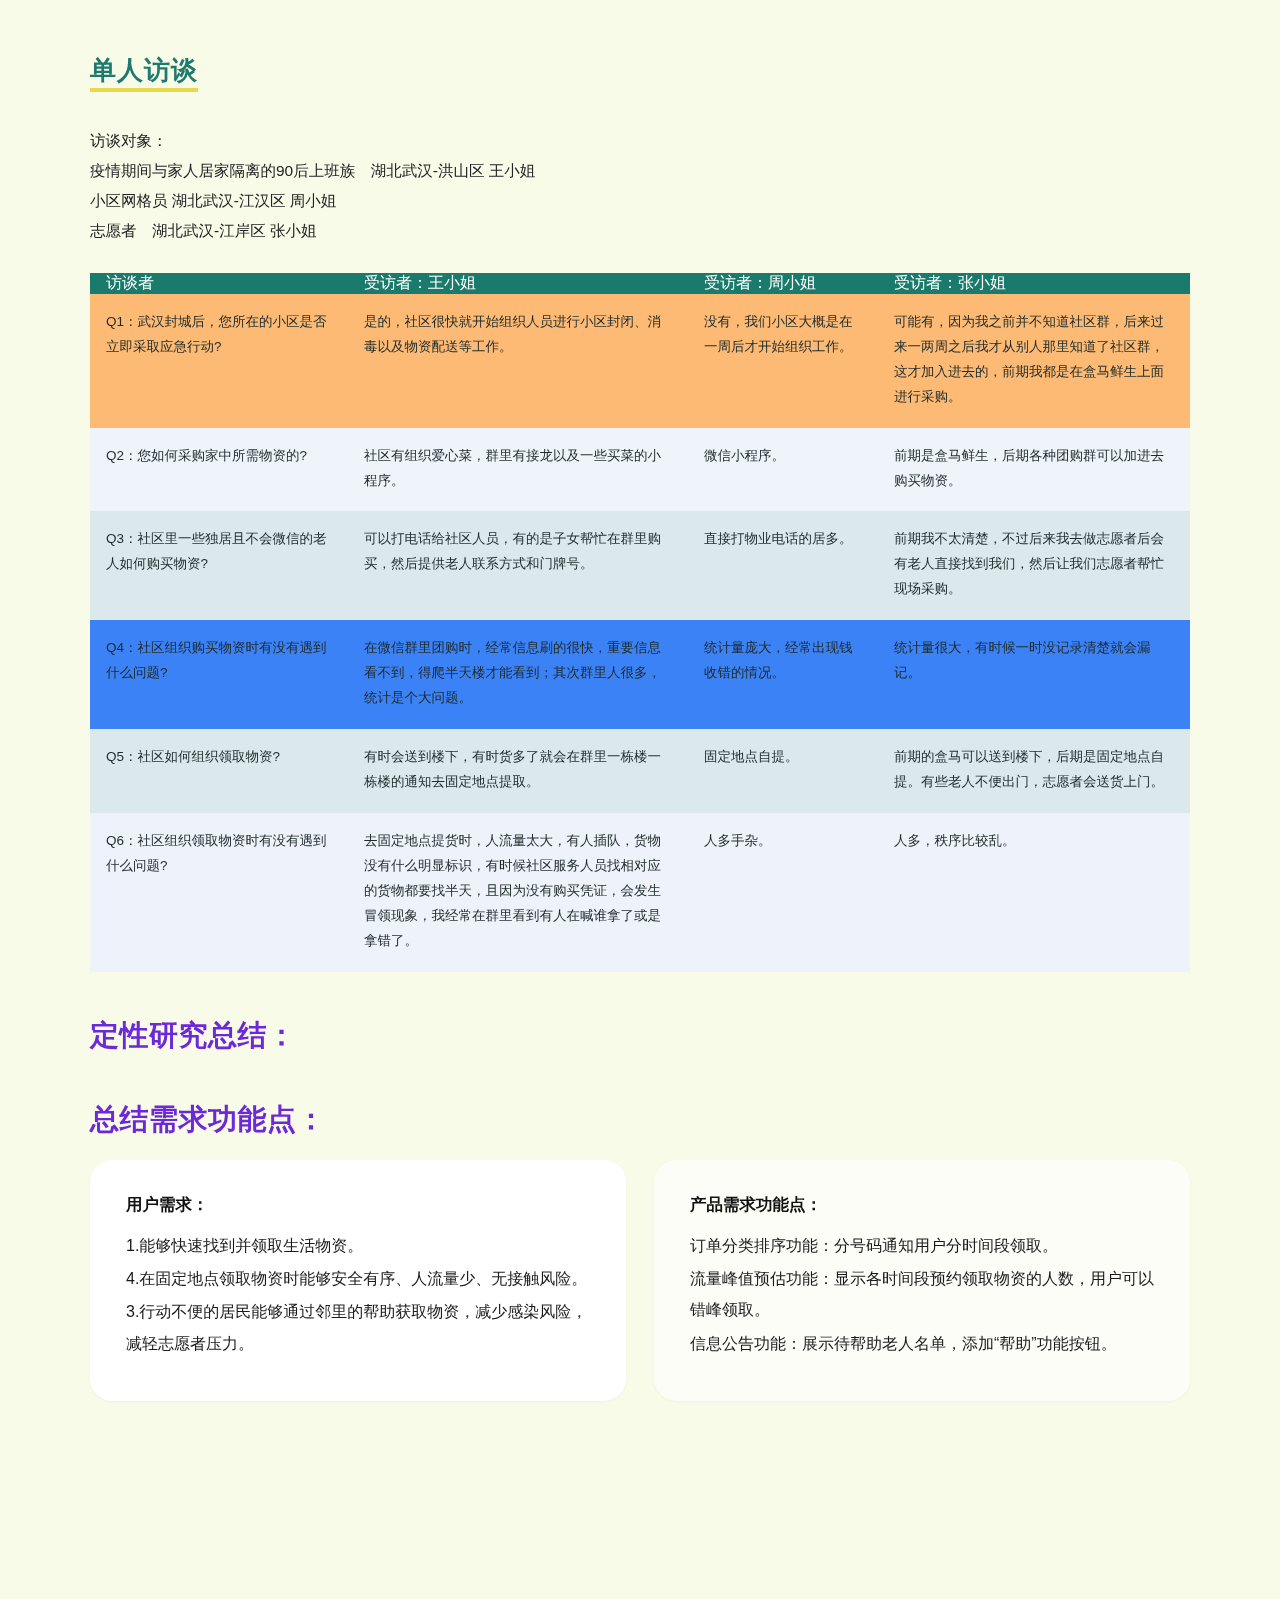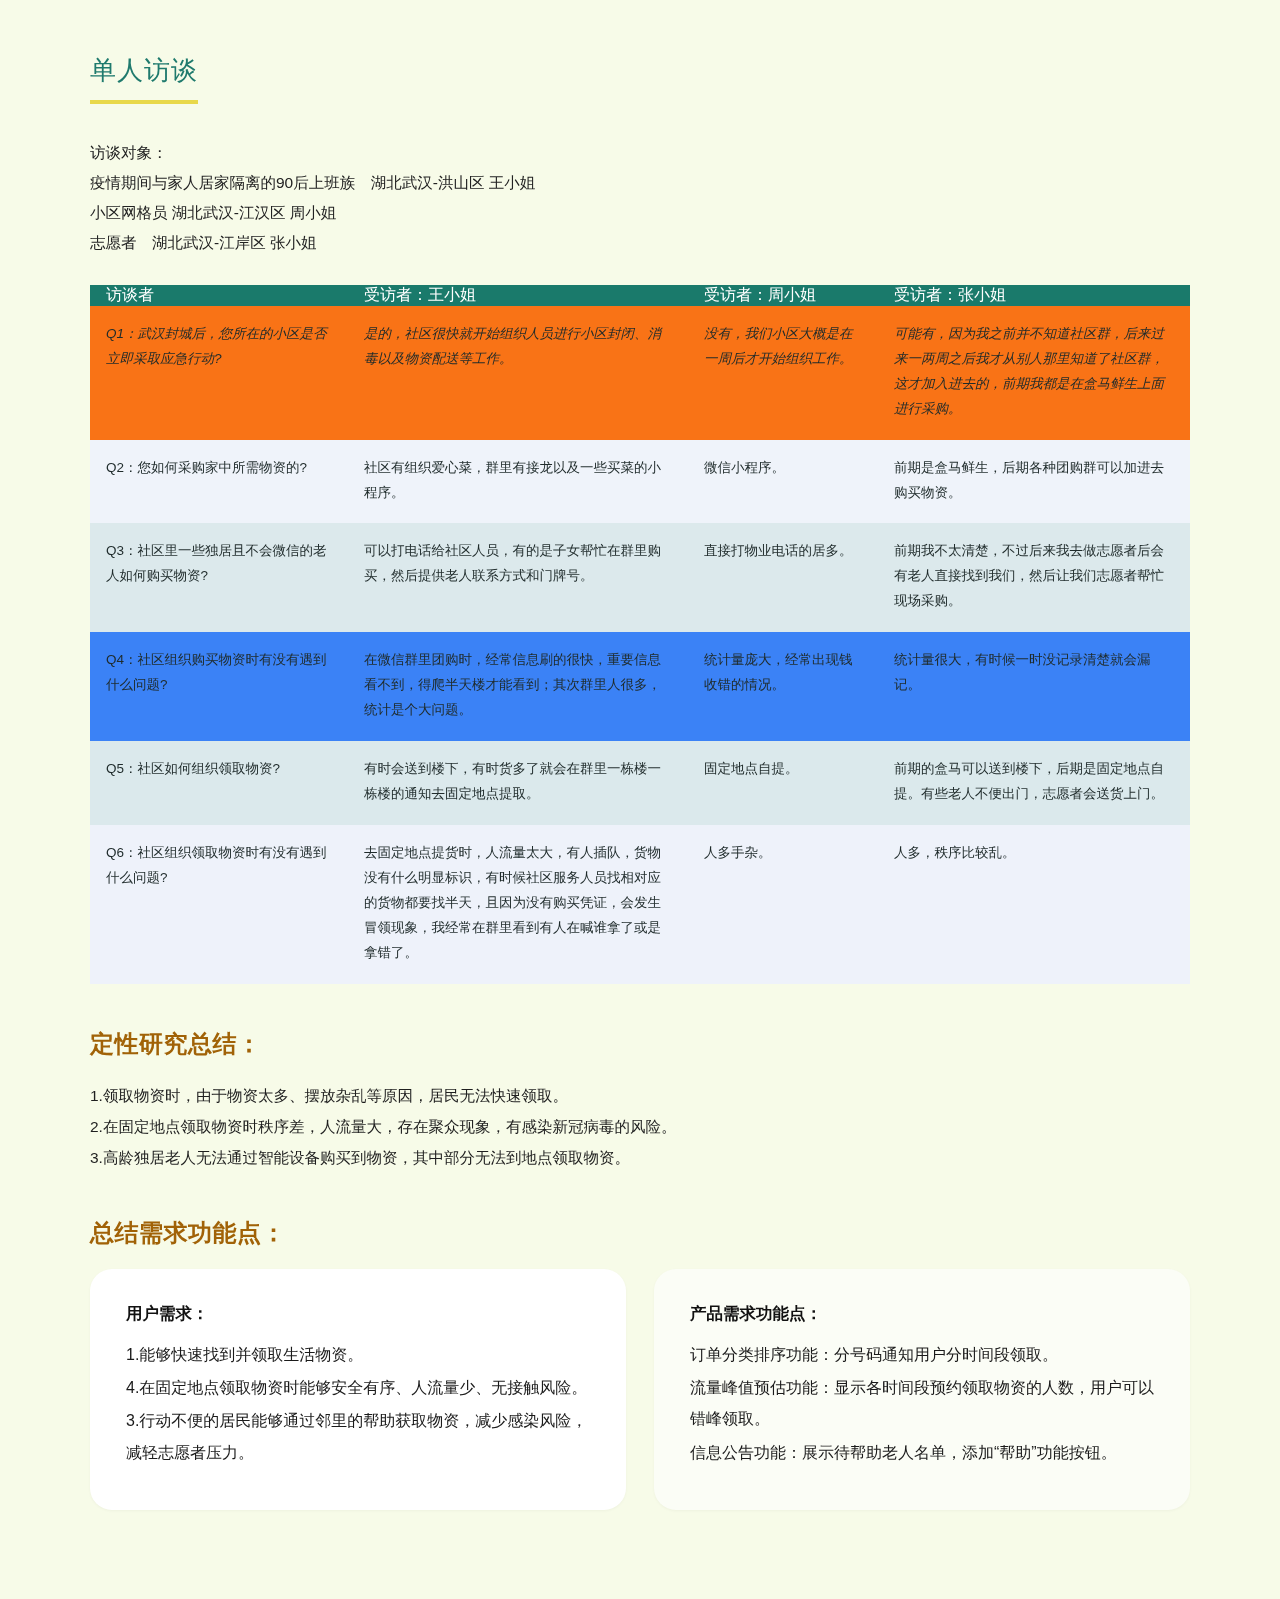--- a/index.html
+++ b/index.html
@@ -20,24 +20,24 @@
     padding: 40px 90px 40px 90px;
   }
 
   
   .title-wrap {
     margin: 14px 0 34px 0;
   }
   .main-title {
     display: inline-block;
     font-size: 26px;
-    font-weight: normal;
+    font-weight: bold;
     color: #1f7a6d;
     letter-spacing: 1px;
-    padding-bottom: 12px;
+    padding-bottom: 0;
     border-bottom: 4px solid #e8d84a;
     line-height: 1.3;
   }
 
   
   .intro {
     margin-bottom: 26px;
   }
   .intro-line {
     font-size: 15.5px;
@@ -69,31 +69,31 @@
   table.interview tbody td {
     padding: 16px 16px 18px 16px;
     vertical-align: top;
     line-height: 1.85;
     color: #1f2b2b;
     border: none;
   }
   
   table.interview tbody tr:nth-child(odd) td { background: #d4e6e6; }
   table.interview tbody tr:nth-child(even) td { background: #eef3fb; }
-  table.interview tbody tr:nth-child(1) td { background: #f97316; font-style: italic; }
+  table.interview tbody tr:nth-child(1) td { background: #fdba74; }
   table.interview tbody tr:nth-child(2) td { background: #eff3fa; }
   table.interview tbody tr:nth-child(3) td { background: #dce9ec; }
   table.interview tbody tr:nth-child(4) td { background: #3b82f6; }
   table.interview tbody tr:nth-child(5) td { background: #dbe9ec; }
   table.interview tbody tr:nth-child(6) td { background: #eef2fa; }
 
   
   .section-title {
-    font-size: 24px;
-    color: #a16207;
+    font-size: 29px;
+    color: #6d28d9;
     margin: 44px 0 20px 0;
     letter-spacing: 0.5px;
   }
   .summary-list p {
     font-size: 15.5px;
     line-height: 2.0;
     margin: 0;
     color: #1f1f1f;
   }
 
@@ -190,25 +190,20 @@
       <tr>
         <td>Q6：社区组织领取物资时有没有遇到什么问题?</td>
         <td>去固定地点提货时，人流量太大，有人插队，货物没有什么明显标识，有时候社区服务人员找相对应的货物都要找半天，且因为没有购买凭证，会发生冒领现象，我经常在群里看到有人在喊谁拿了或是拿错了。</td>
         <td>人多手杂。</td>
         <td>人多，秩序比较乱。</td>
       </tr>
     </tbody>
   </table>
 
   <h2 class="section-title">定性研究总结：</h2>
-  <div class="summary-list">
-    <p>1.领取物资时，由于物资太多、摆放杂乱等原因，居民无法快速领取。</p>
-    <p>2.在固定地点领取物资时秩序差，人流量大，存在聚众现象，有感染新冠病毒的风险。</p>
-    <p>3.高龄独居老人无法通过智能设备购买到物资，其中部分无法到地点领取物资。</p>
-  </div>
 
   <h2 class="section-title">总结需求功能点：</h2>
   <div class="cards">
 
     <div class="card left">
       <div class="card-title">用户需求：</div>
       <p>1.能够快速找到并领取生活物资。</p>
       <p>4.在固定地点领取物资时能够安全有序、人流量少、无接触风险。</p>
       <p>3.行动不便的居民能够通过邻里的帮助获取物资，减少感染风险，减轻志愿者压力。</p>
     </div>

